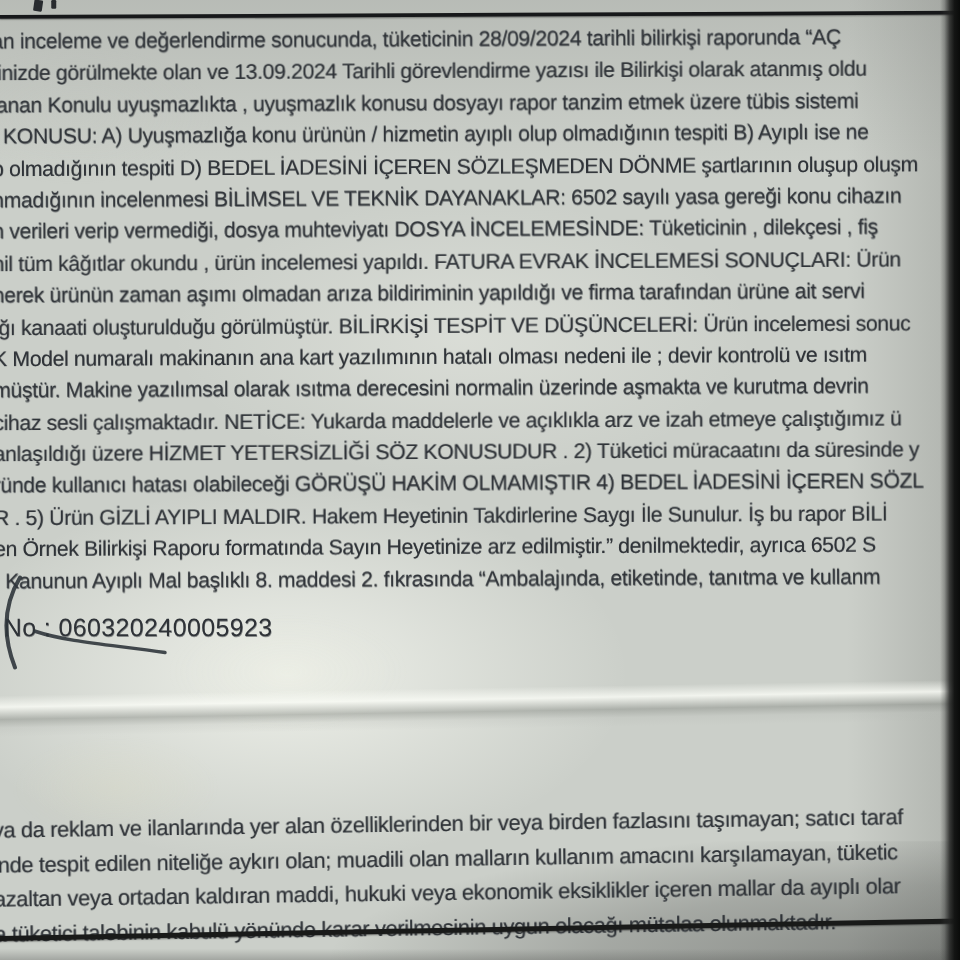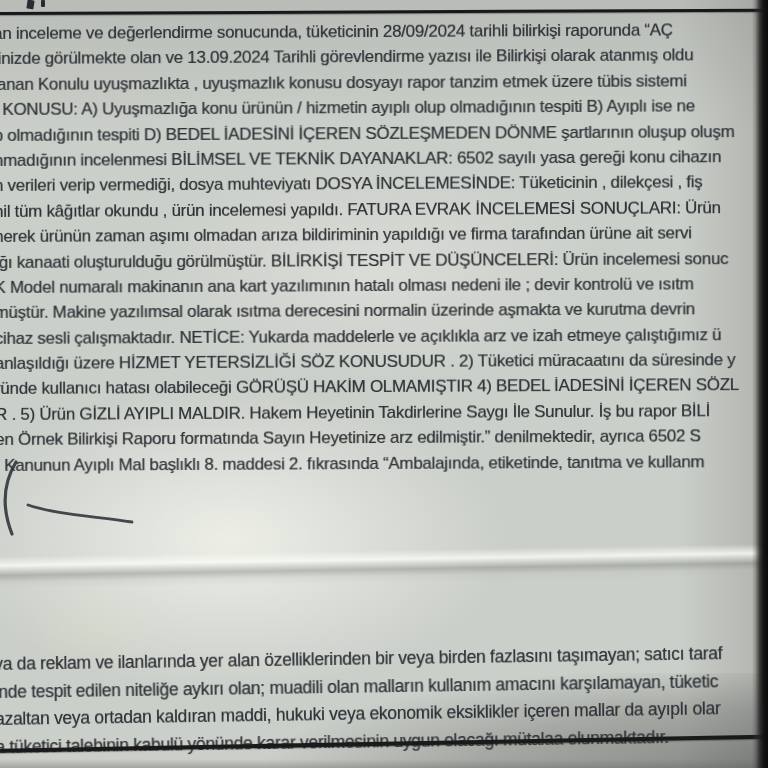--- a/index.html
+++ b/index.html
@@ -91,20 +91,21 @@
     <div class="ln">K Model numaralı makinanın ana kart yazılımının hatalı olması nedeni ile ; devir kontrolü ve ısıtm</div>
     <div class="ln">müştür. Makine yazılımsal olarak ısıtma derecesini normalin üzerinde aşmakta ve kurutma devrin</div>
     <div class="ln">cihaz sesli çalışmaktadır. NETİCE: Yukarda maddelerle ve açıklıkla arz ve izah etmeye çalıştığımız ü</div>
     <div class="ln">anlaşıldığı üzere HİZMET YETERSİZLİĞİ SÖZ KONUSUDUR . 2) Tüketici müracaatını da süresinde y</div>
     <div class="ln">ründe kullanıcı hatası olabileceği GÖRÜŞÜ HAKİM OLMAMIŞTIR 4) BEDEL İADESİNİ İÇEREN SÖZL</div>
     <div class="ln">R . 5) Ürün GİZLİ AYIPLI MALDIR. Hakem Heyetinin Takdirlerine Saygı İle Sunulur. İş bu rapor BİLİ</div>
     <div class="ln">en Örnek Bilirkişi Raporu formatında Sayın Heyetinize arz edilmiştir.” denilmektedir, ayrıca 6502 S</div>
     <div class="ln">ı Kanunun Ayıplı Mal başlıklı 8. maddesi 2. fıkrasında “Ambalajında, etiketinde, tanıtma ve kullanm</div>
   </div>
 
+  <div class="no-line z5">No : 060320240005923</div>
   <svg class="pen z6" viewBox="0 0 280 84">
     <path d="M16,4 C4,24 1,48 12,76" fill="none" stroke="#30363c" stroke-width="3.2" stroke-linecap="round" opacity="0.9"></path>
     <path d="M28,47 C55,56 92,58 132,64" fill="none" stroke="#30363c" stroke-width="2.8" stroke-linecap="round" opacity="0.9"></path>
   </svg>
 
   <div class="tblock bottom-block z5">
     <div class="ln">ya da reklam ve ilanlarında yer alan özelliklerinden bir veya birden fazlasını taşımayan; satıcı taraf</div>
     <div class="ln">inde tespit edilen niteliğe aykırı olan; muadili olan malların kullanım amacını karşılamayan, tüketic</div>
     <div class="ln">azaltan veya ortadan kaldıran maddi, hukuki veya ekonomik eksiklikler içeren mallar da ayıplı olar</div>
     <div class="ln">a tüketici talebinin kabulü yönünde karar verilmesinin uygun olacağı mütalaa olunmaktadır.</div>

